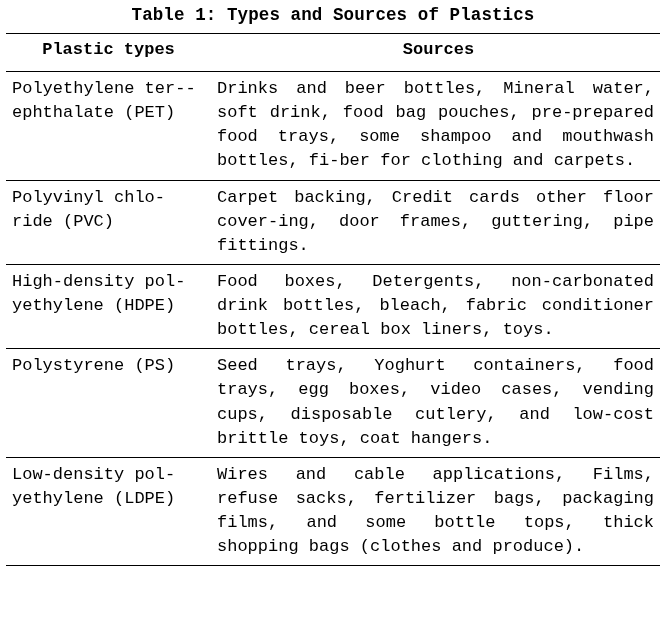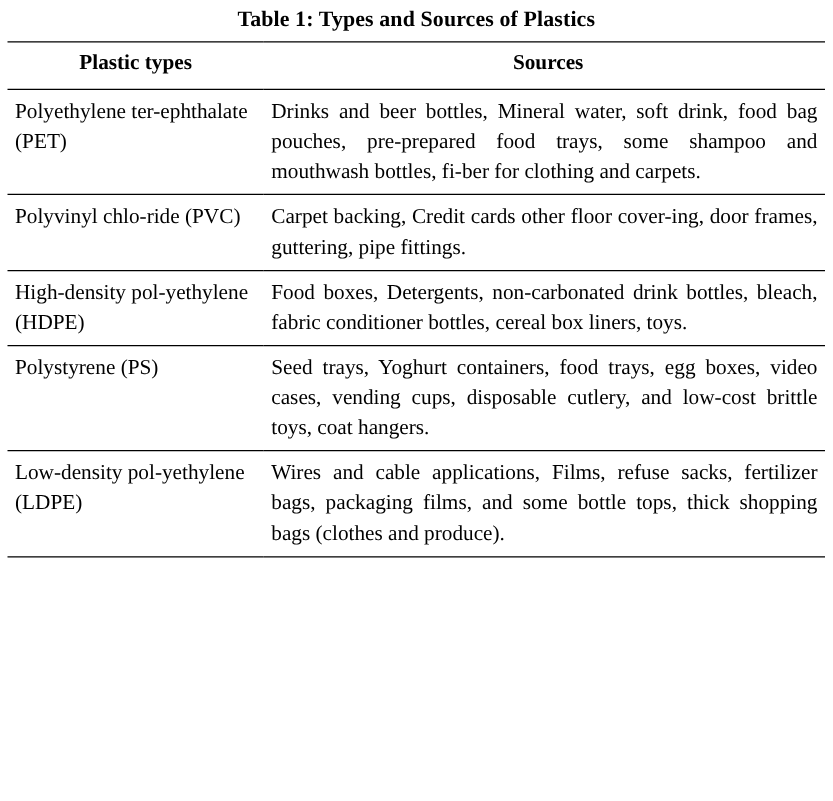--- a/index.html
+++ b/index.html
@@ -13,20 +13,21 @@
     font-family: "Liberation Serif", serif;
     color: #000000;
     overflow: hidden;
   }
   .page {
     width: 666px;
     height: 553px;
     position: relative;
     box-sizing: border-box;
     padding: 0 6px;
+    font-family: Liberation Mono, monospace;
   }
   .table-caption {
     text-align: center;
     font-weight: bold;
     font-size: 17.5px;
     line-height: 1.25;
     padding: 5px 0 6px 0;
     letter-spacing: 0.1px;
   }
   table.plastics {

